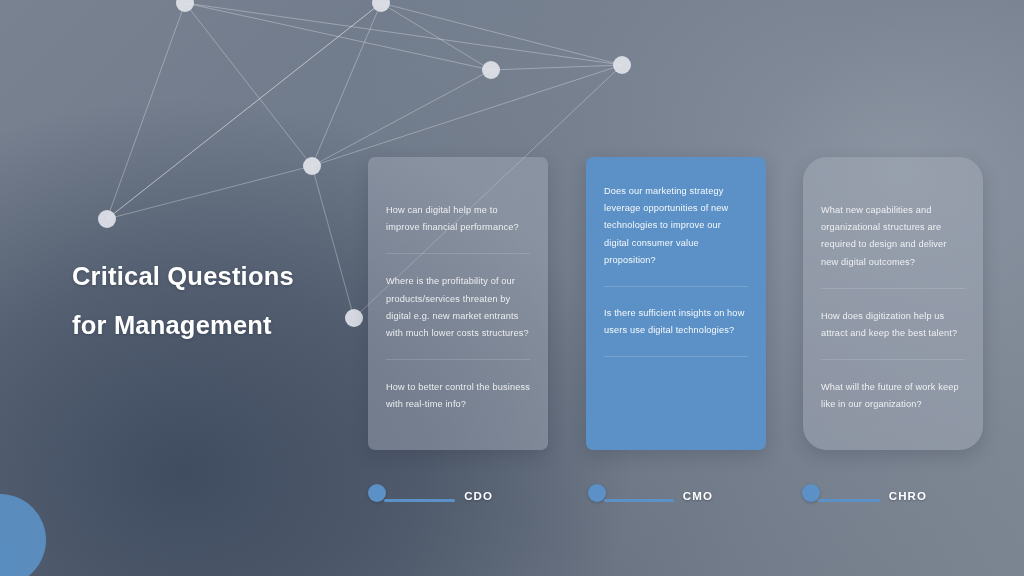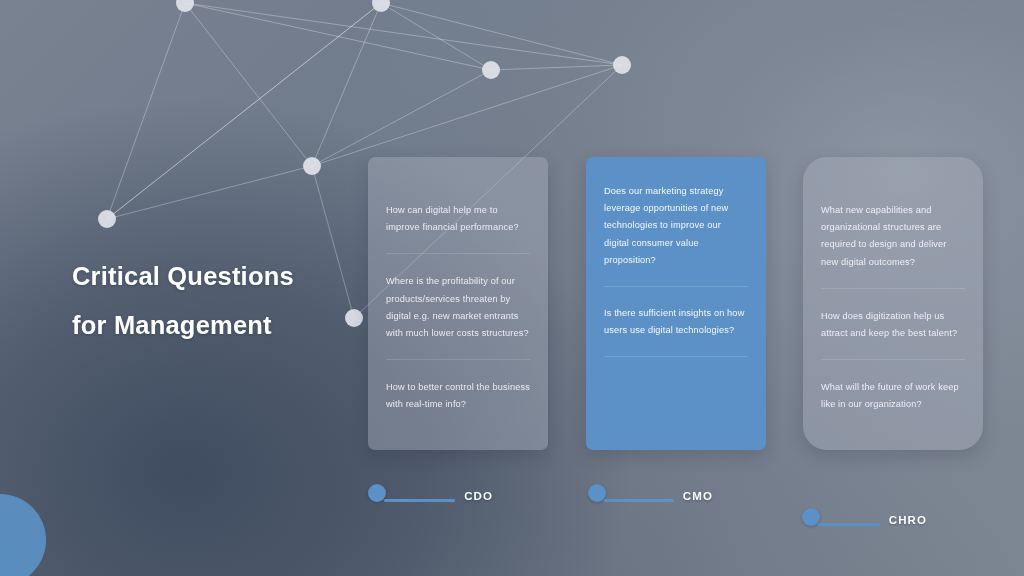--- a/index.html
+++ b/index.html
@@ -53,21 +53,21 @@
   .qdiv{
     height:1px;width:100%;
     background:rgba(255,255,255,0.14);
     margin:0 0 18px 0;
   }
   .card.accent .qdiv{background:rgba(255,255,255,0.16);}
 
   .legend{position:absolute;height:18px;display:flex;align-items:flex-end;}
   #legend-cdo{left:368px;top:484px;width:125px;}
   #legend-cmo{left:588px;top:484px;width:125px;}
-  #legend-chro{left:802px;top:508px;width:125px;}
+  #legend-chro{left:802px;top:484px;width:125px;}
   .leg-dot{
     width:18px;height:18px;border-radius:50%;
     background:#5b91c6;flex:0 0 auto;
     box-shadow:0 1px 3px rgba(30,38,52,.30);
   }
   .leg-line{
     height:3px;background:#5b91c6;flex:1 1 auto;margin-left:-2px;
     border-radius:2px;
   }
   .leg-label{

